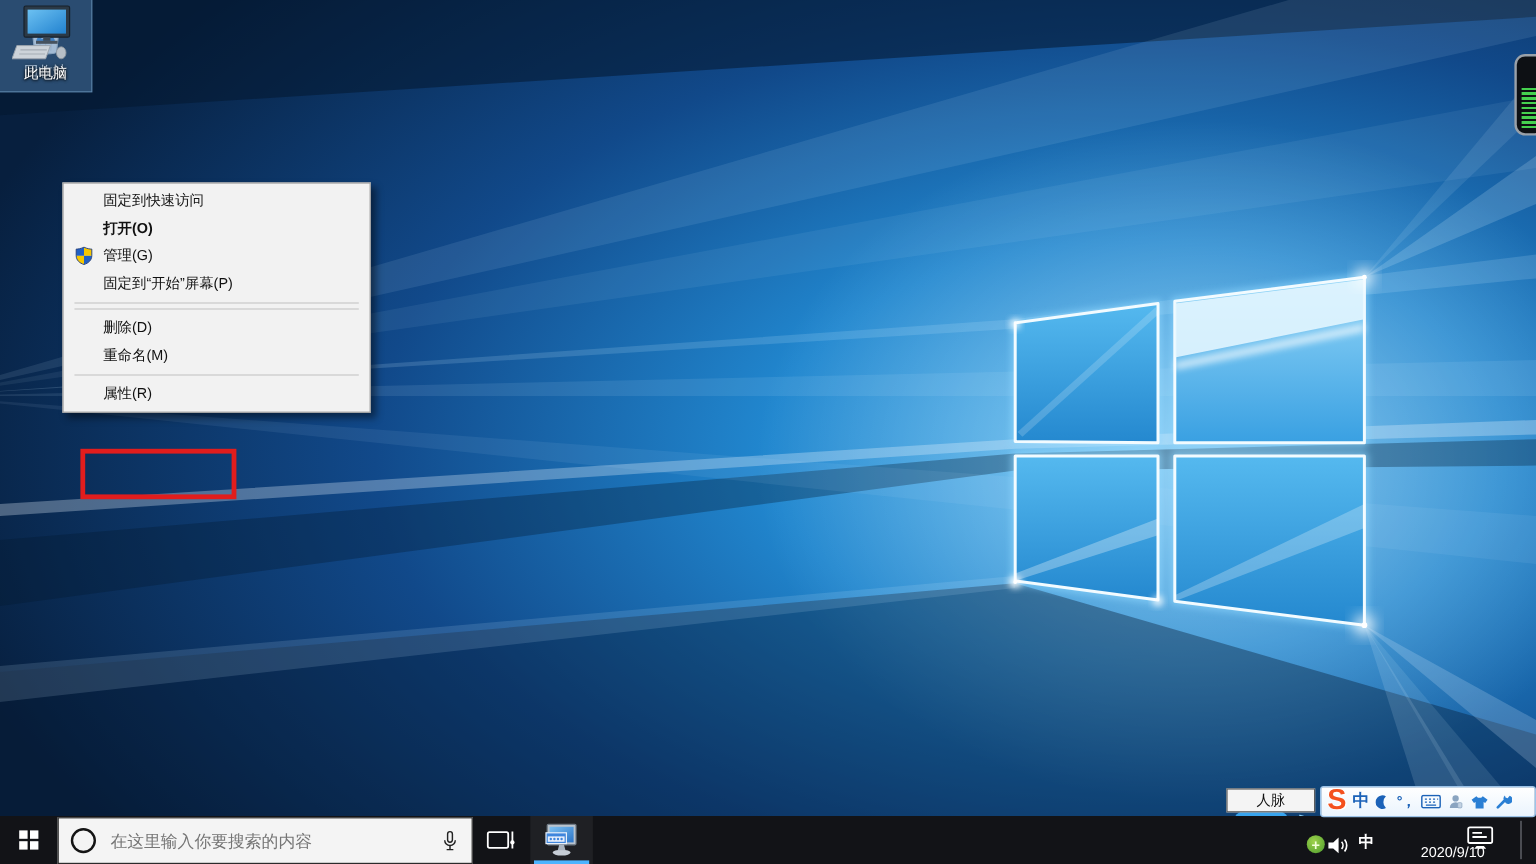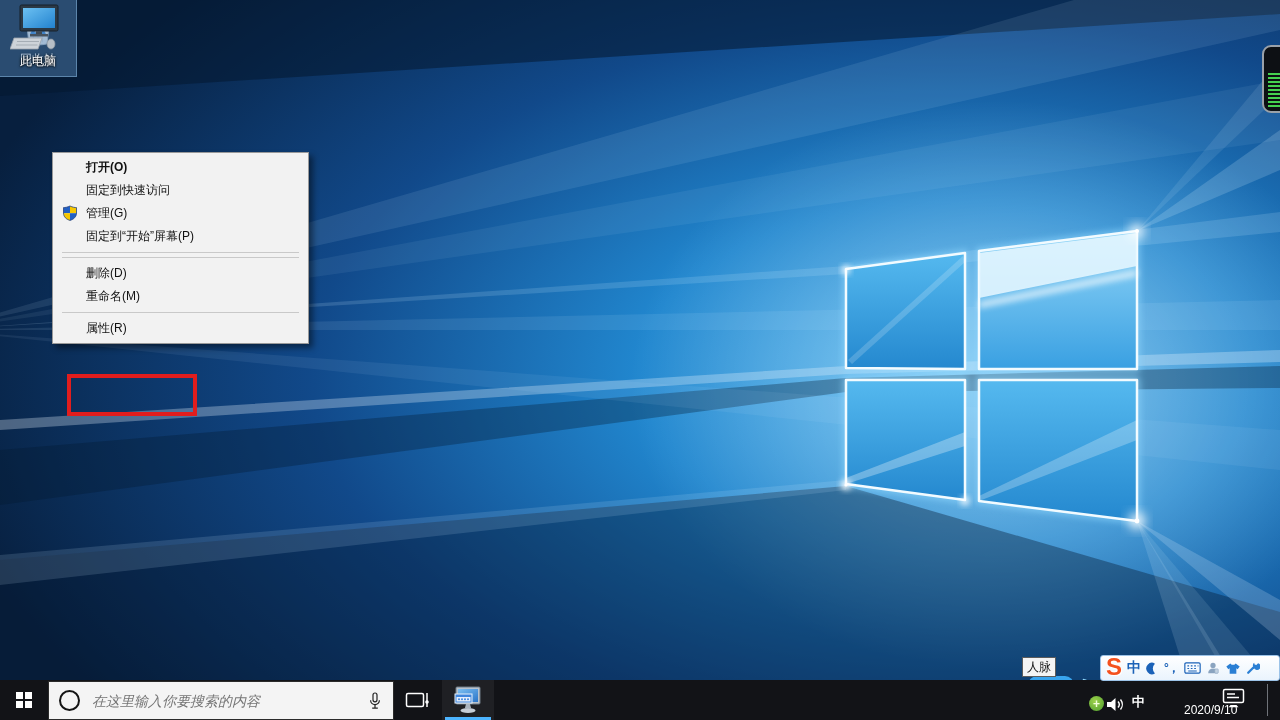--- a/index.html
+++ b/index.html
@@ -34,42 +34,42 @@
 
   
   #taskbar{position:absolute;left:0;bottom:0;width:1280px;height:40px;background:#121317;z-index:45;}
   #start-btn{position:absolute;left:0;top:0;width:48px;height:40px;display:flex;align-items:center;justify-content:center;}
   .winlogo{display:grid;grid-template-columns:7px 7px;grid-template-rows:7px 7px;gap:2px;}
   .winlogo span{background:#fff;}
   #searchbox{position:absolute;left:48px;top:1px;width:346px;height:39px;background:#f4f4f4;
              display:flex;align-items:center;border:1px solid #2b2b2b;box-sizing:border-box;}
   #cortana-ring{width:17px;height:17px;border:2.5px solid #141414;border-radius:50%;margin-left:10px;flex:none;}
   #search-input{flex:1;border:none;outline:none;background:transparent;font-size:14px;color:#0f766e;
-                margin-left:10px;font-family:inherit;font-style:italic;}
+                margin-left:10px;font-family:inherit;}
   #search-mic{margin-right:10px;flex:none;}
   #taskview-btn{position:absolute;left:394px;top:0;width:48px;height:40px;display:flex;align-items:center;justify-content:center;}
   #app-btn{position:absolute;left:442px;top:0;width:52px;height:40px;display:flex;align-items:center;justify-content:center;
            background:rgba(255,255,255,.06);}
   #app-underline{position:absolute;left:3px;right:3px;bottom:0;height:3px;background:#4cb4ff;}
 
   
   .tray{position:absolute;z-index:20;color:#fff;}
   #tray-green{left:1089px;bottom:9px;width:15px;height:15px;border-radius:50%;
               background:radial-gradient(circle at 40% 35%,#9ed24b,#4d9c2e);
               display:flex;align-items:center;justify-content:center;
               color:#f2ffd9;font-size:12px;font-weight:bold;line-height:1;}
   #tray-volume{left:1106px;bottom:7px;}
   #tray-ime{left:1132px;bottom:9px;font-size:13px;font-weight:bold;}
   #tray-computer{left:1222px;bottom:12px;}
   #tray-clock{left:1184px;bottom:3px;font-size:12px;z-index:40;width:70px;}
   #show-desktop{position:absolute;left:1267px;bottom:4px;width:1px;height:32px;background:#6f7379;z-index:46;}
 
   
   #people-tip{position:absolute;left:1022px;top:657px;z-index:55;background:#f4f4f4;border:1px solid #5c5c5c;
-              color:#111;font-size:12px;padding:2px 4px;line-height:14px;}
+              color:#111;font-size:12px;padding:2px 24px;line-height:14px;}
 
   
   #sogou{position:absolute;left:1100px;top:655px;width:180px;height:26px;z-index:50;
          background:linear-gradient(#ffffff,#eaf4fd);border:1px solid #9cc3e8;border-radius:3px;
          display:flex;align-items:center;gap:5px;padding:0 5px;box-sizing:border-box;}
   #sogou .s-logo{font-size:24px;font-weight:900;color:#f4511e;line-height:22px;
                  text-shadow:1px 1px 0 #fff,-1px -1px 0 #fff;transform:translateY(-1px);}
   #sogou .zh{color:#1b62b8;font-size:14px;font-weight:bold;}
   #sogou .punct{color:#1b62b8;font-size:12px;font-weight:bold;letter-spacing:-1px;}
 
@@ -201,25 +201,25 @@
       <ellipse cx="41" cy="40" rx="4" ry="5" fill="#b7bfc7" stroke="#8d959d" stroke-width=".7"></ellipse>
     </svg>
     <span class="lbl">此电脑</span>
   </div>
 
   <div id="osd">
     <div class="fill"></div>
   </div>
 
   <div id="ctx">
+    <div class="mi">
+      <span>固定到快速访问</span>
+      </div>
     <div class="mi bold">
       <span>打开(O)</span>
-      </div>
-    <div class="mi">
-      <span>固定到快速访问</span>
       </div>
     <div class="mi">
       <svg class="mi-ic" viewBox="0 0 16 16">
         <defs>
             <clipPath id="shieldClip">
           <path d="M8 1 C10.5 2.2 13 2.6 14.5 2.6 V8 C14.5 12 11.5 14.4 8 15.4 C4.5 14.4 1.5 12 1.5 8 V2.6 C3 2.6 5.5 2.2 8 1 Z"></path>
         </clipPath>
           </defs>
         <g clip-path="url(#shieldClip)">
           <rect x="0" y="0" width="8" height="8.2" fill="#2160c4"></rect>

